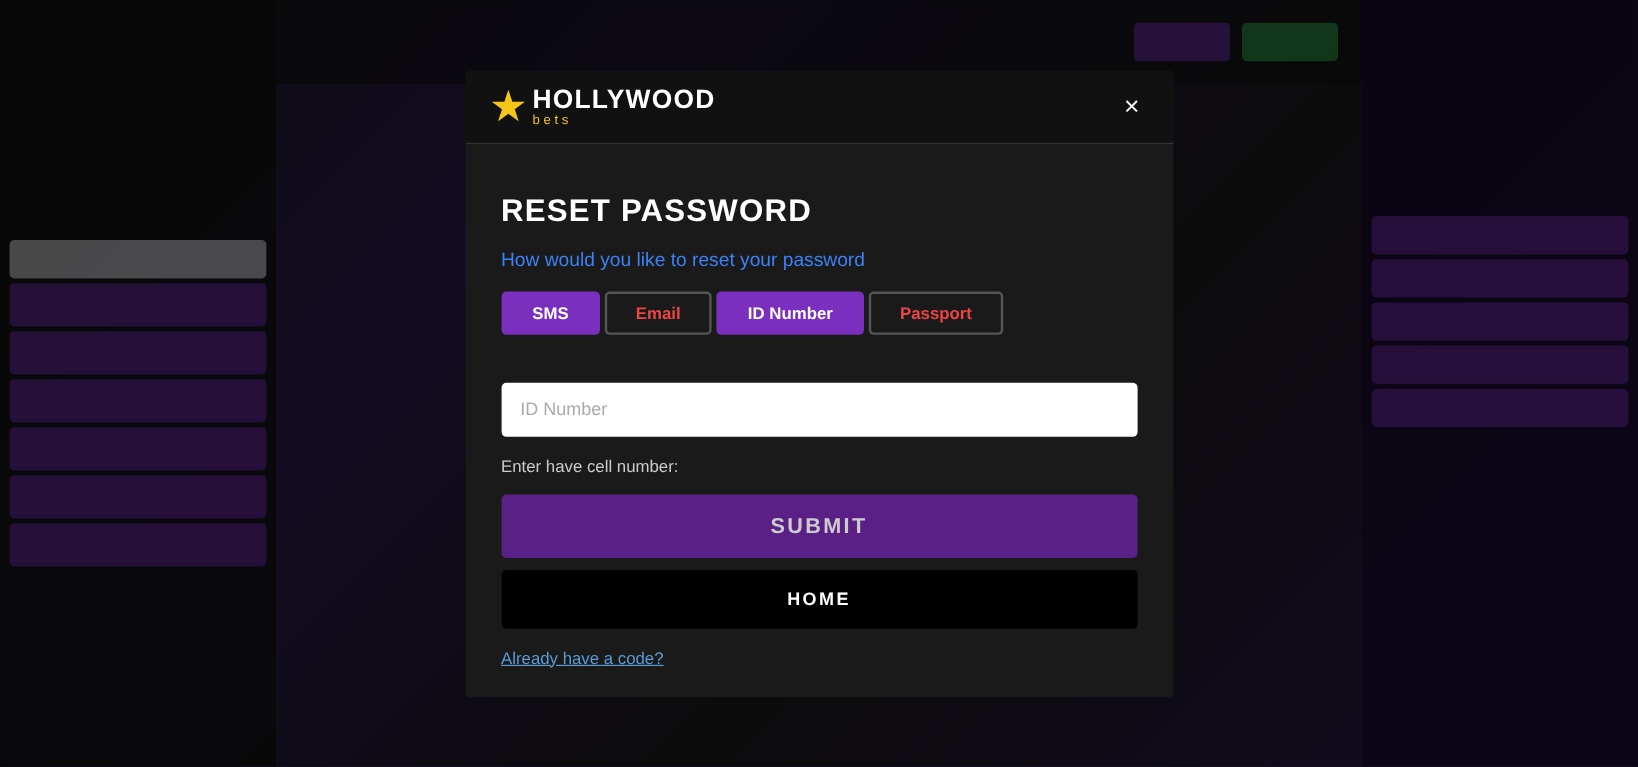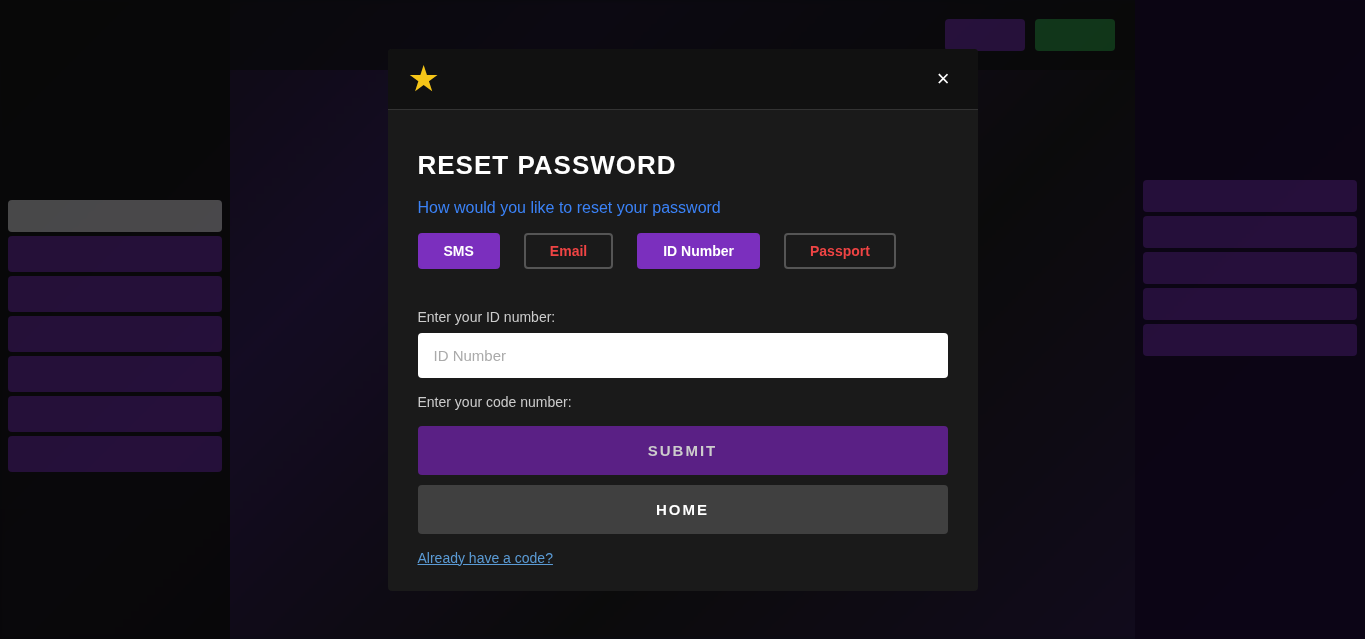--- a/index.html
+++ b/index.html
@@ -186,21 +186,21 @@
 
     .modal-subtitle {
       font-size: 16px;
       color: #3b82f6;
       margin-bottom: 16px;
     }
 
     .option-buttons {
       display: flex;
       flex-wrap: wrap;
-      gap: 24px;
+      gap: 4px;
       margin-bottom: 40px;
     }
 
     .opt-btn {
       padding: 8px 24px;
       border-radius: 4px;
       font-size: 14px;
       font-weight: bold;
       cursor: pointer;
       border: 2px solid transparent;
@@ -244,32 +244,32 @@
       color: #aaa;
     }
 
     .submit-btn {
       width: 100%;
       padding: 16px;
       background: #5a2085;
       color: #ccc;
       border: none;
       border-radius: 4px;
-      font-size: 15px;
+      font-size: 18px;
       font-weight: bold;
       letter-spacing: 2px;
       cursor: pointer;
       margin-bottom: 10px;
       text-transform: uppercase;
     }
 
     .home-btn {
       width: 100%;
       padding: 16px;
-      background: #404040;
+      background: #000000;
       color: #fff;
       border: none;
       border-radius: 4px;
       font-size: 15px;
       font-weight: bold;
       letter-spacing: 2px;
       cursor: pointer;
       margin-bottom: 16px;
       text-transform: uppercase;
     }
@@ -312,47 +312,50 @@
   <div class="bg-btn bg-btn-green"></div>
 </div>
 
 <div class="overlay"></div>
 
 <div class="modal">
 
   <div class="modal-header">
     <div class="logo-container">
       <span class="logo-star">★</span>
+      <div class="logo-text">
+        <span class="logo-hollywood">HOLLYWOOD</span>
+        <span class="logo-bets">bets</span>
+      </div>
     </div>
     <button class="close-btn">×</button>
   </div>
 
   <div class="modal-body">
 
     <h2 class="modal-title">RESET PASSWORD</h2>
 
     <p class="modal-subtitle">How would you like to reset your password</p>
 
     
     <div class="option-buttons">
       <button class="opt-btn opt-btn-active">SMS</button>
       <button class="opt-btn opt-btn-inactive">Email</button>
       <button class="opt-btn opt-btn-active">ID Number</button>
       <button class="opt-btn opt-btn-inactive">Passport</button>
     </div>
 
     
     <div class="form-group">
-      <label class="form-label">Enter your ID number:</label>
       <input class="form-input" type="text" placeholder="ID Number" style="">
     </div>
 
     
     <div class="form-group">
-      <label class="form-label">Enter your code number:</label>
+      <label class="form-label">Enter have cell number:</label>
     </div>
 
     
     <button class="submit-btn">SUBMIT</button>
 
     
     <button class="home-btn">HOME</button>
 
     
     <a class="already-link" href="#">Already have a code?</a>

